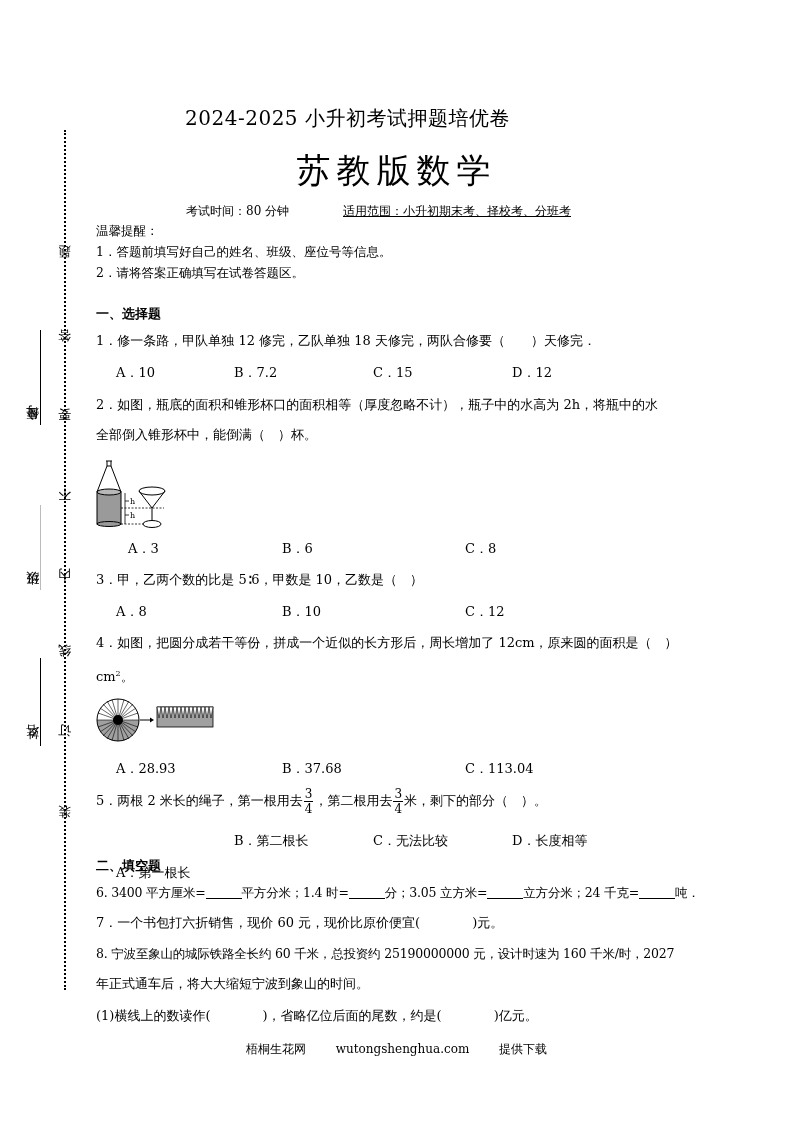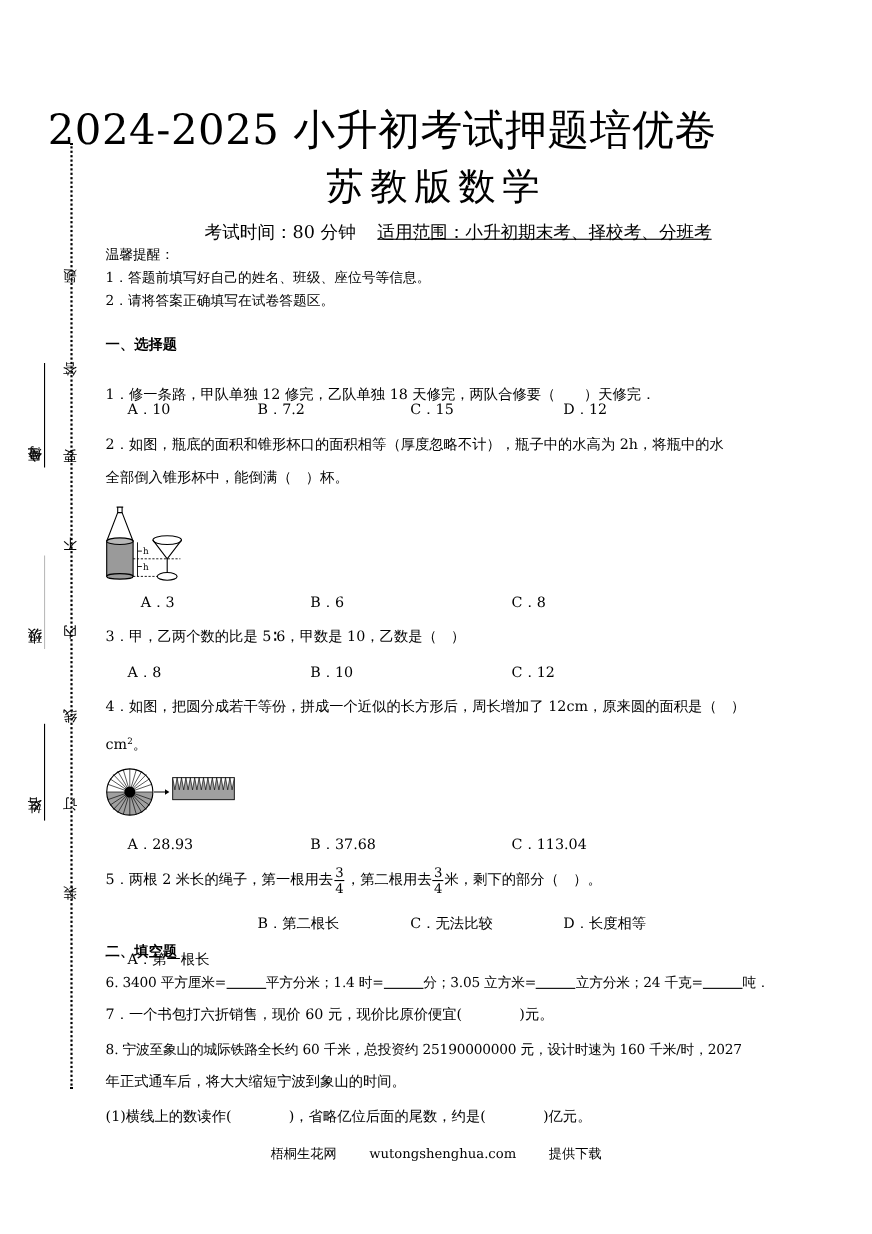--- a/index.html
+++ b/index.html
@@ -4,23 +4,23 @@
 <style>
   html, body { margin: 0; padding: 0; background: #ffffff; }
   body {
     width: 793px; height: 1122px; position: relative; overflow: hidden;
     font-family: "DejaVu Serif", "Liberation Serif", serif;
     color: #000;
   }
   .abs { position: absolute; white-space: nowrap; }
 
   
-  .title1 { left: 0; width: 695px; top: 98px; text-align: center; font-size: 38px; letter-spacing: 0.5px; line-height: 40px; }
+  .title1 { left: 0; width: 695px; top: 98px; text-align: center; font-size: 20px; letter-spacing: 0.5px; line-height: 40px; }
   .title2 { left: 0; width: 793px; top: 148px; text-align: center; font-size: 34px; letter-spacing: 6px; line-height: 44px; }
-  .meta { top: 203px; font-size: 16px; line-height: 16px; }
+  .meta { top: 203px; font-size: 12px; line-height: 16px; }
 
   .txt { font-size: 13px; line-height: 18px; }
   .txt-sm { font-size: 12.5px; line-height: 18px; }
   .bold { font-weight: bold; }
 
   
   .dotline {
     position: absolute; left: 64px; top: 130px; width: 0; height: 860px;
     border-left: 2px dotted #000;
   }
@@ -69,21 +69,21 @@
 <div class="abs title2">苏教版数学</div>
 <div class="abs meta" style="left:186px;">考试时间：80 分钟</div>
 <div class="abs meta" style="left:343px;text-decoration:underline;">适用范围：小升初期末考、择校考、分班考</div>
 
 <div class="abs txt-sm" style="left:96px; top:222px;">温馨提醒：</div>
 <div class="abs txt-sm" style="left:96px; top:243px;">1．答题前填写好自己的姓名、班级、座位号等信息。</div>
 <div class="abs txt-sm" style="left:96px; top:264px;">2．请将答案正确填写在试卷答题区。</div>
 
 <div class="abs txt bold" style="left:96px; top:305px;">一、选择题</div>
 
-<div class="abs txt" style="left:96px; top:332px;margin-top:19px;">1．修一条路，甲队单独 12 修完，乙队单独 18 天修完，两队合修要（　　）天修完．</div>
+<div class="abs txt" style="left:96px; top:332px;">1．修一条路，甲队单独 12 修完，乙队单独 18 天修完，两队合修要（　　）天修完．</div>
 <div class="abs txt" style="left:116px; top:364px;">A．10</div>
 <div class="abs txt" style="left:234px; top:364px;">B．7.2</div>
 <div class="abs txt" style="left:373px; top:364px;">C．15</div>
 <div class="abs txt" style="left:512px; top:364px;">D．12</div>
 
 <div class="abs txt" style="left:96px; top:396px;">2．如图，瓶底的面积和锥形杯口的面积相等（厚度忽略不计），瓶子中的水高为 2h，将瓶中的水</div>
 <div class="abs txt" style="left:96px; top:426px;">全部倒入锥形杯中，能倒满（　）杯。</div>
 
 <svg class="abs" style="left:94px; top:458px;" width="80" height="72" viewBox="0 0 80 72">
   <path d="M12 3 h6 M13 3 v5 h4 v-5" fill="none" stroke="#000" stroke-width="1"></path>

